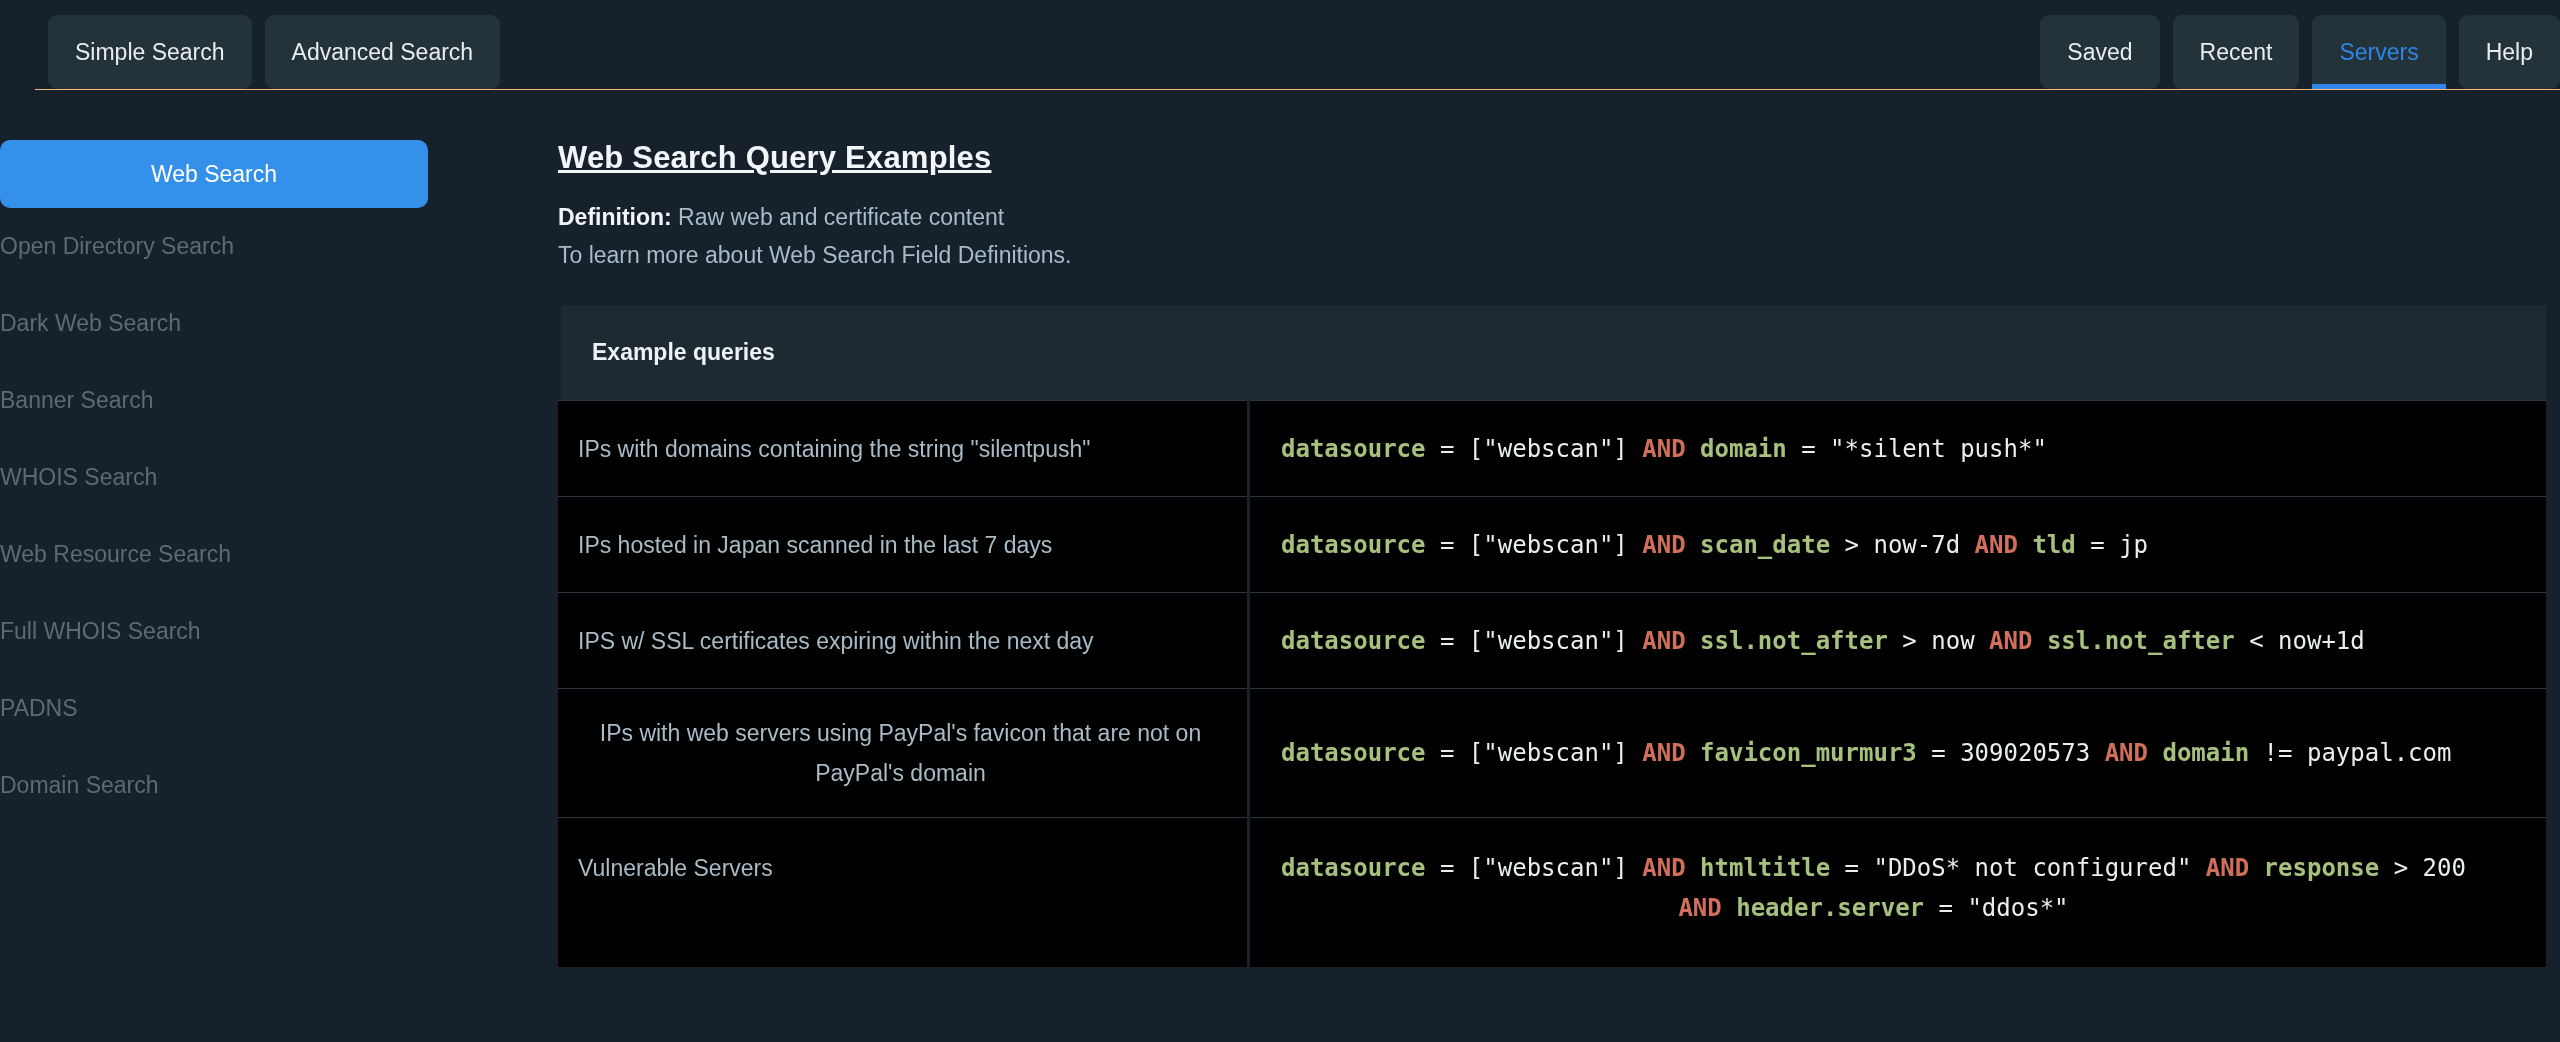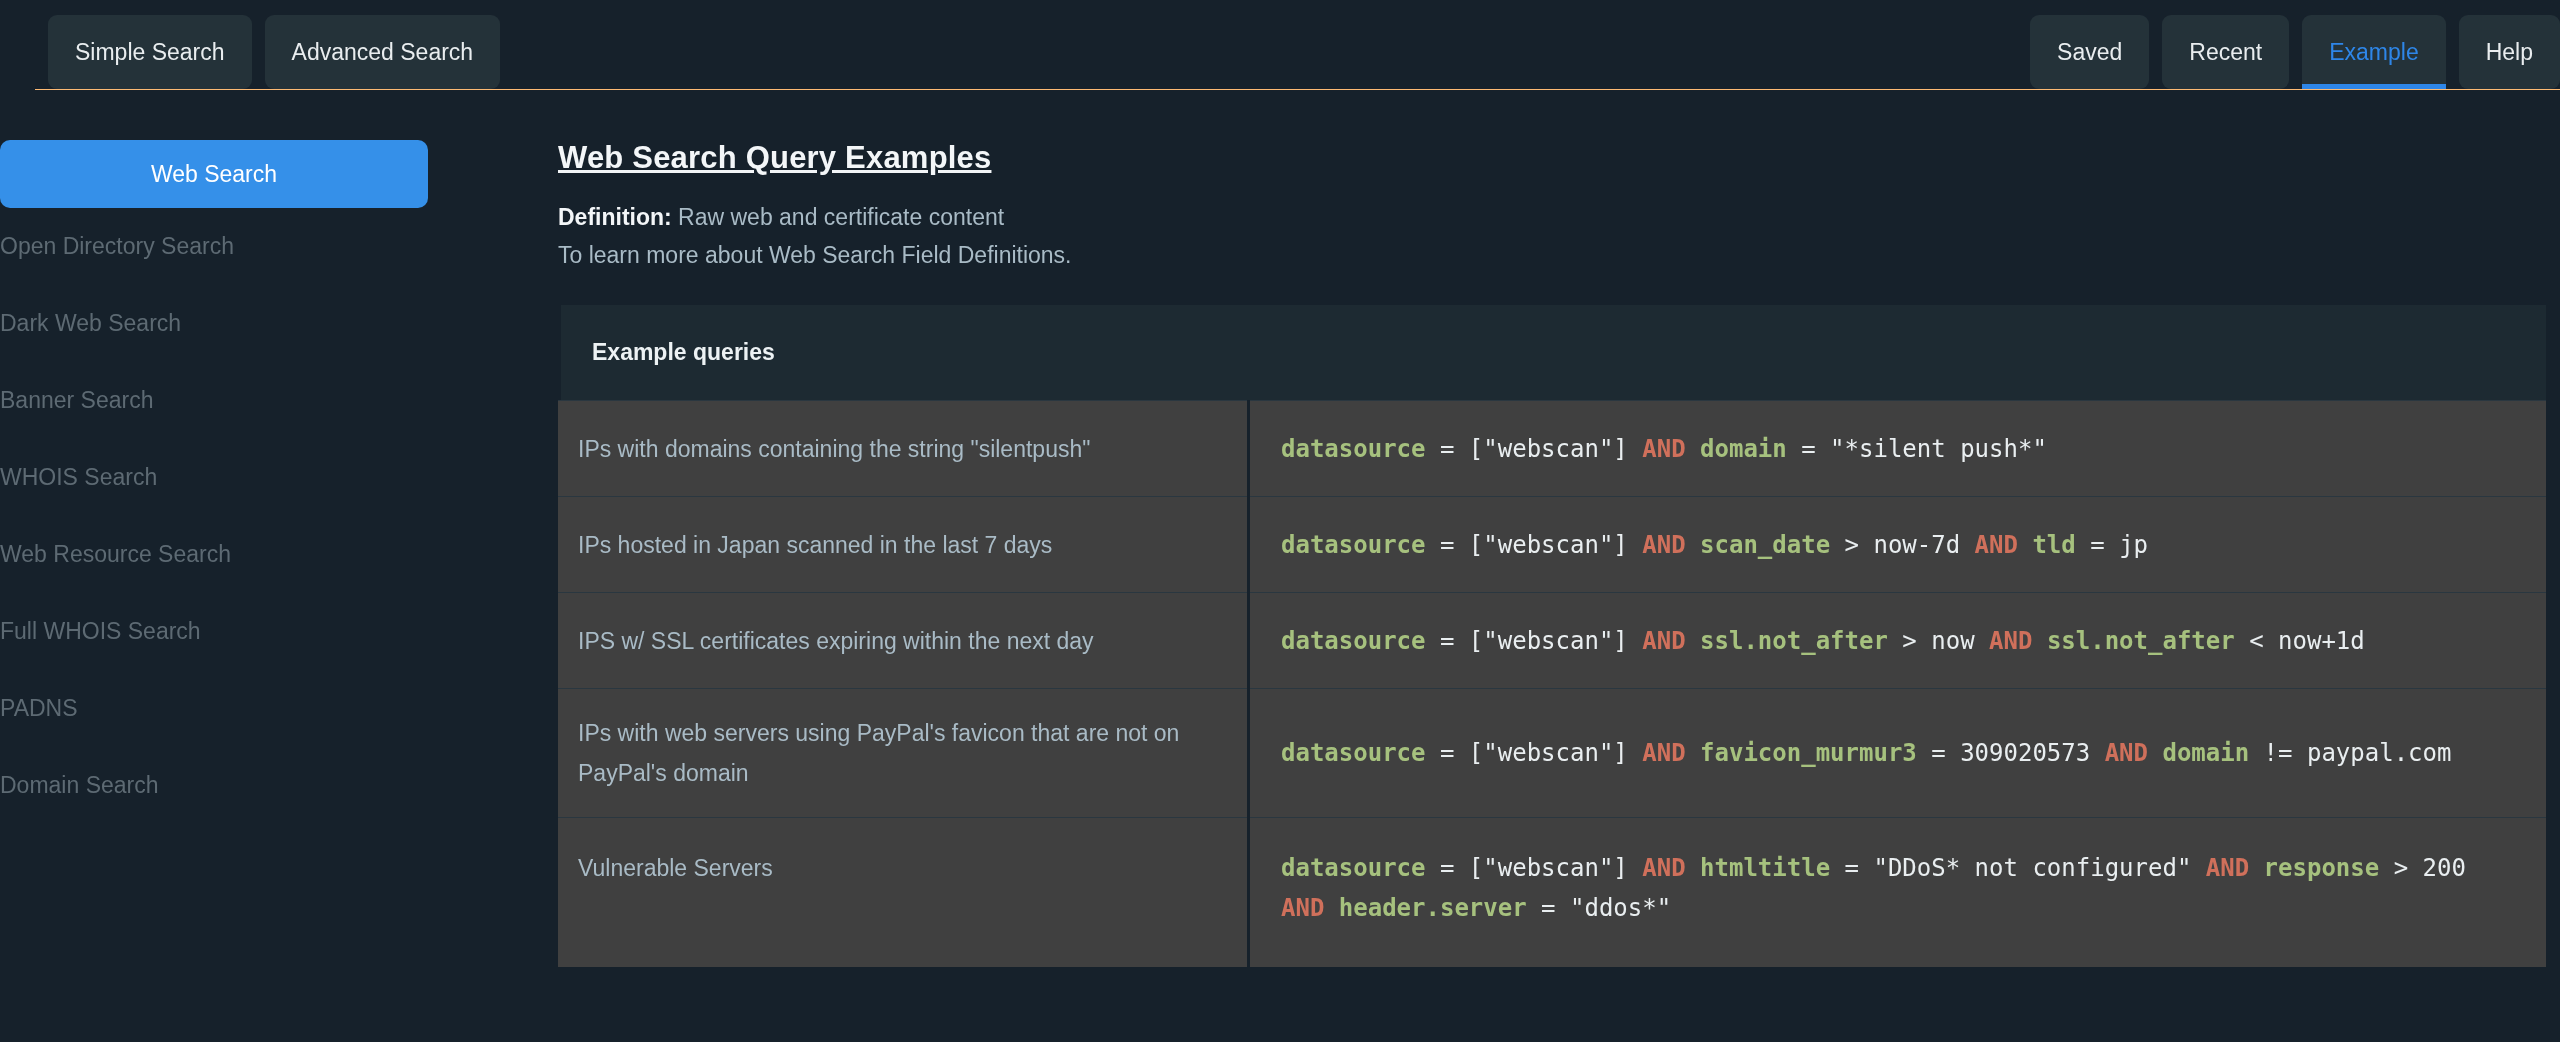--- a/index.html
+++ b/index.html
@@ -47,22 +47,22 @@
   .qtable { margin-top:36px; width:1988px; }
   .thead { display:flex; height:95px; }
   .th {
     background:#1D2A32; display:flex; align-items:center;
     font-size:23px; font-weight:bold; color:#EDF2F4;
   }
   .th-what { width:689px; padding-left:20px; }
   .th-q { flex:1; margin-left:3px; padding-left:31px; }
   .trow { display:flex; }
   .cell {
-    background:#404040; border-top:1px solid #2A3740;
-    min-height:96px; display:flex; align-items:center;
+    background:#000000; border-top:1px solid #2A3740;
+    min-height:96px; display:flex; align-items:center;text-align:center;
   }
   .cell-what {
     width:689px; padding:24px 24px 24px 20px;
     font-size:23px; color:#A9BBC6; line-height:40px;
   }
   .cell-q { flex:1; margin-left:3px; padding:24px 24px 24px 31px; }
   .trow:last-child .cell { min-height:150px; align-items:flex-start; padding-top:30px; }
   code.query {
     font-family:"DejaVu Sans Mono", monospace; font-size:24px;
     line-height:40px; white-space:pre-wrap; color:#E9EEF0;
@@ -75,21 +75,21 @@
 <body>
 
 <div class="topbar">
   <div class="tb-group" id="topbar-left">
       <div class="tb-btn">Simple Search</div>
       <div class="tb-btn">Advanced Search</div>
     </div>
   <div class="tb-group" id="topbar-right">
       <div class="tb-btn">Saved</div>
       <div class="tb-btn">Recent</div>
-      <div class="tb-btn active">Example</div>
+      <div class="tb-btn active">Servers</div>
       <div class="tb-btn">Help</div>
     </div>
 </div>
 
 <div class="layout">
   <aside class="sidebar" id="sidebar">
       <div class="side-btn">Web Search</div>
       <div class="side-item">Open Directory Search</div>
       <div class="side-item">Dark Web Search</div>
       <div class="side-item">Banner Search</div>

